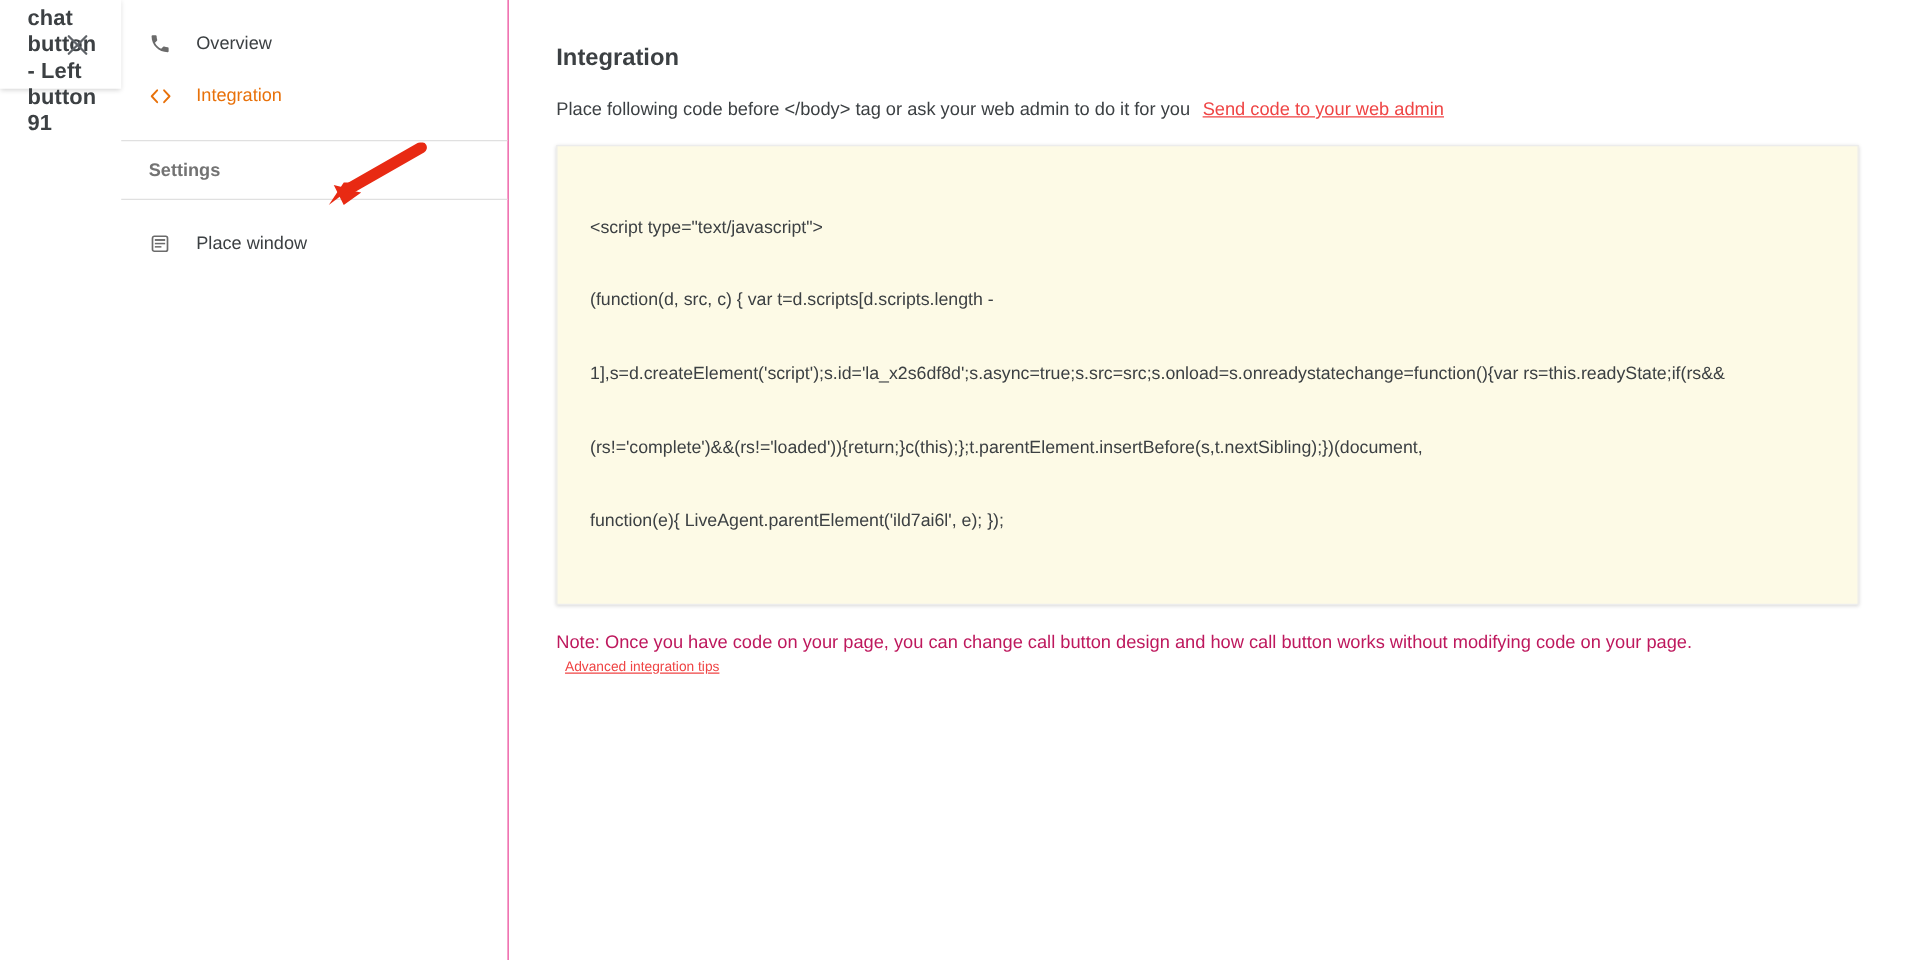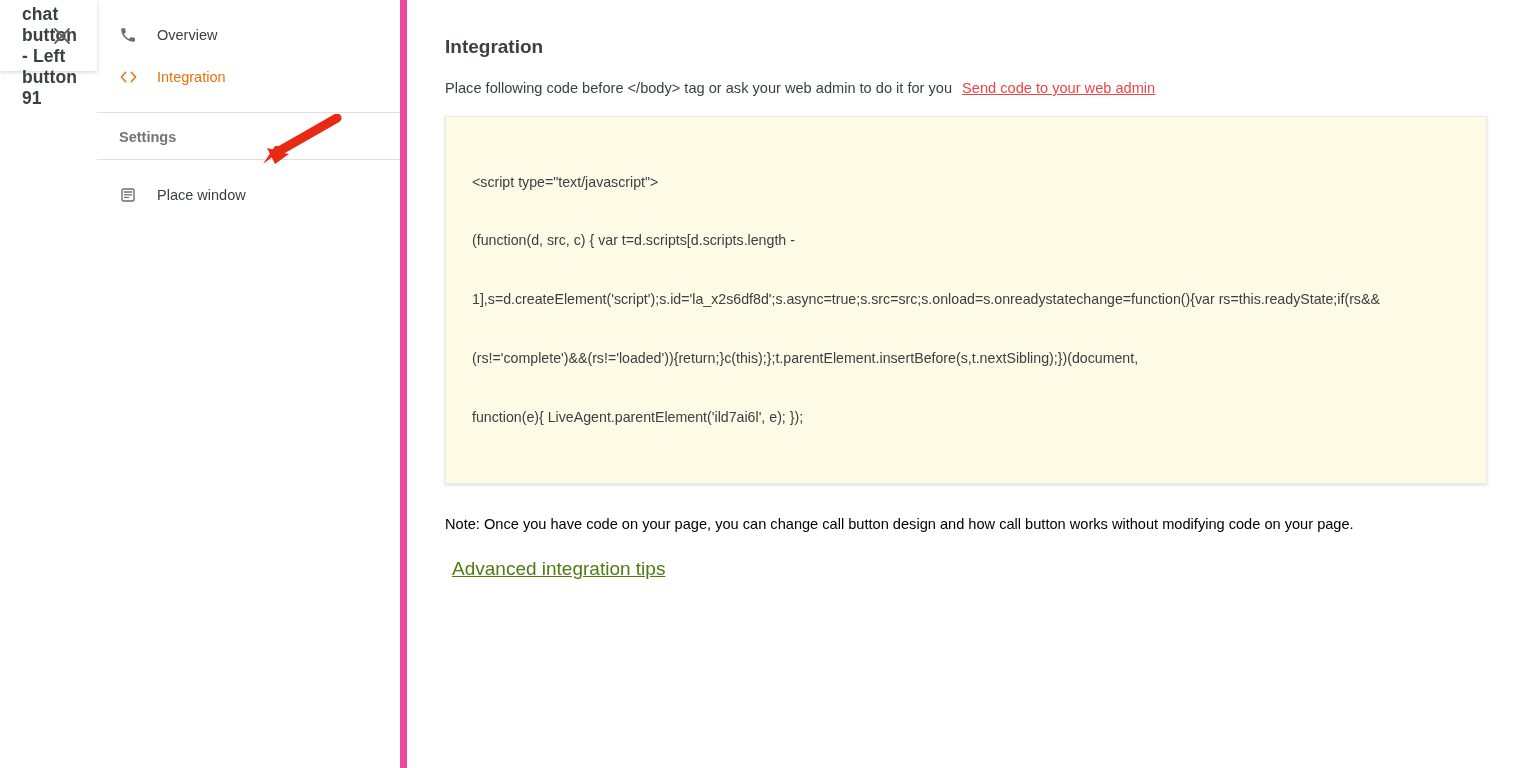--- a/index.html
+++ b/index.html
@@ -60,21 +60,21 @@
   .dialog-body {
     flex: 1 1 auto;
     display: flex;
     min-height: 0;
   }
 
   
   .sidebar {
     width: 310px;
     flex: 0 0 310px;
-    border-right: 7px solid #ec4899;
+    border-right: 1px solid #ec4899;
     background: #ffffff;
     padding-top: 14px;
     position: relative;
   }
   .nav-group { padding: 0; }
   .nav-item {
     display: flex;
     align-items: center;
     height: 42px;
     padding: 0 20px 0 22px;
@@ -163,30 +163,30 @@
     display: inline-block;
     width: 86px;
     height: 13px;
     background: #d9d9d9;
     vertical-align: middle;
     margin: 0 1px;
     border-radius: 1px;
   }
   .note {
     font-size: 14.6px;
-    color: #000000;
-    margin-top: 30px;
+    color: #be185d;
+    margin-top: 20px;
     line-height: 1.4;
   }
   .advanced-link {
     display: inline-block;
-    margin-top: 24px;
+    margin-top: 4px;
     margin-left: 7px;
-    font-size: 19px;
-    color: #4d7c0f;
+    font-size: 11px;
+    color: #ef4444;
     text-decoration: underline;
     cursor: pointer;
   }
 </style>
 </head>
 <body>
 
 <div class="dialog">
 
   <div class="dialog-header">

